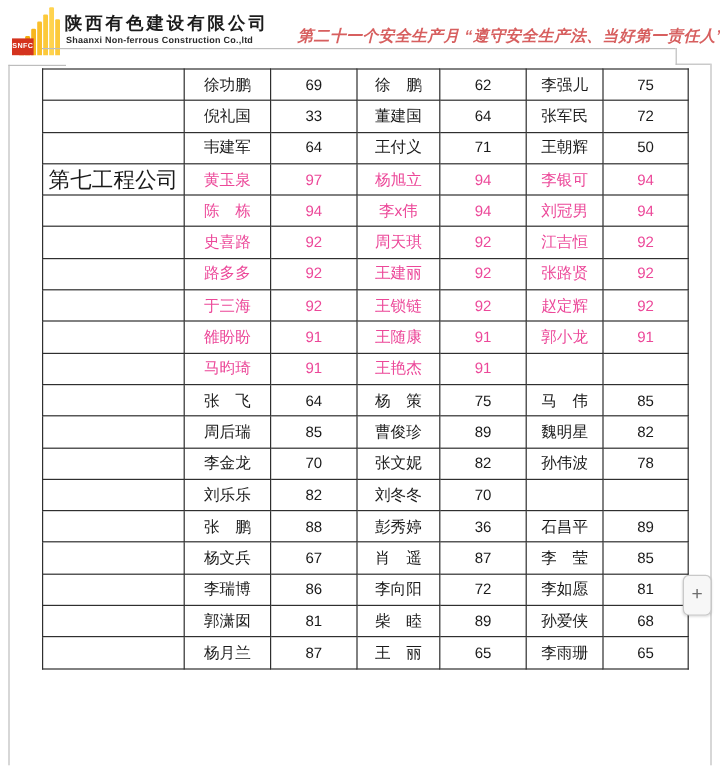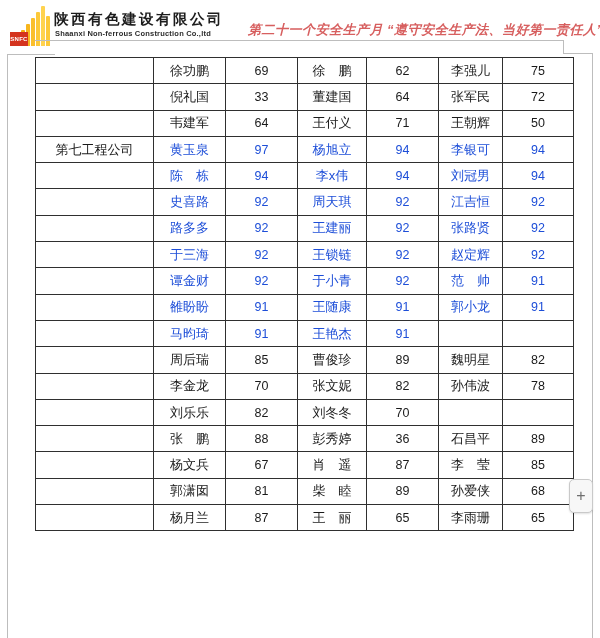--- a/index.html
+++ b/index.html
@@ -43,25 +43,25 @@
   table.score-table{
     position:absolute;left:35px;top:57px;width:538px;
     border-collapse:collapse;table-layout:fixed;
     border:1.5px solid #2f2f2f;
   }
   .score-table td{
     border:1px solid #2f2f2f;height:25.3px;padding:0;
     text-align:center;vertical-align:middle;overflow:hidden;
     color:#1a1a1a;white-space:nowrap;
   }
-  .score-table td.unit{font-size:13px;}
+  .score-table td.unit{font-size:18px;}
   .score-table td.name{font-size:13px;}
   .score-table td.score{font-size:12.5px;}
   .score-table tr.red td.name,
-  .score-table tr.red td.score{color:#1d4ed8;}
+  .score-table tr.red td.score{color:#ec4899;}
   
   .plus-btn{
     position:absolute;left:569px;top:479px;width:24px;height:34px;
     background:#f7f7f7;border:1px solid #c9c9c9;border-radius:5px;
     box-shadow:0 1px 2px rgba(0,0,0,.12);
     color:#6e6e6e;font-size:16px;line-height:32px;text-align:center;
     cursor:pointer;box-sizing:border-box;
   }
 </style>
 </head>
@@ -168,44 +168,44 @@
         <td class="unit"></td>
         <td class="name">于三海</td>
         <td class="score">92</td>
         <td class="name">王锁链</td>
         <td class="score">92</td>
         <td class="name">赵定辉</td>
         <td class="score">92</td>
       </tr>
       <tr class="red">
         <td class="unit"></td>
-        <td class="name">谭金财</td>
-        <td class="score">92</td>
-        <td class="name">于小青</td>
-        <td class="score">92</td>
-        <td class="name">范　帅</td>
-        <td class="score">91</td>
-      </tr>
-      <tr class="red">
-        <td class="unit"></td>
         <td class="name">雒盼盼</td>
         <td class="score">91</td>
         <td class="name">王随康</td>
         <td class="score">91</td>
         <td class="name">郭小龙</td>
         <td class="score">91</td>
       </tr>
       <tr class="red">
         <td class="unit"></td>
         <td class="name">马昀琦</td>
         <td class="score">91</td>
         <td class="name">王艳杰</td>
         <td class="score">91</td>
         <td class="name"></td>
         <td class="score"></td>
+      </tr>
+      <tr>
+        <td class="unit"></td>
+        <td class="name">张　飞</td>
+        <td class="score">64</td>
+        <td class="name">杨　策</td>
+        <td class="score">75</td>
+        <td class="name">马　伟</td>
+        <td class="score">85</td>
       </tr>
       <tr>
         <td class="unit"></td>
         <td class="name">周后瑞</td>
         <td class="score">85</td>
         <td class="name">曹俊珍</td>
         <td class="score">89</td>
         <td class="name">魏明星</td>
         <td class="score">82</td>
       </tr>
@@ -240,20 +240,29 @@
         <td class="unit"></td>
         <td class="name">杨文兵</td>
         <td class="score">67</td>
         <td class="name">肖　遥</td>
         <td class="score">87</td>
         <td class="name">李　莹</td>
         <td class="score">85</td>
       </tr>
       <tr>
         <td class="unit"></td>
+        <td class="name">李瑞博</td>
+        <td class="score">86</td>
+        <td class="name">李向阳</td>
+        <td class="score">72</td>
+        <td class="name">李如愿</td>
+        <td class="score">81</td>
+      </tr>
+      <tr>
+        <td class="unit"></td>
         <td class="name">郭潇囡</td>
         <td class="score">81</td>
         <td class="name">柴　睦</td>
         <td class="score">89</td>
         <td class="name">孙爱侠</td>
         <td class="score">68</td>
       </tr>
       <tr>
         <td class="unit"></td>
         <td class="name">杨月兰</td>

